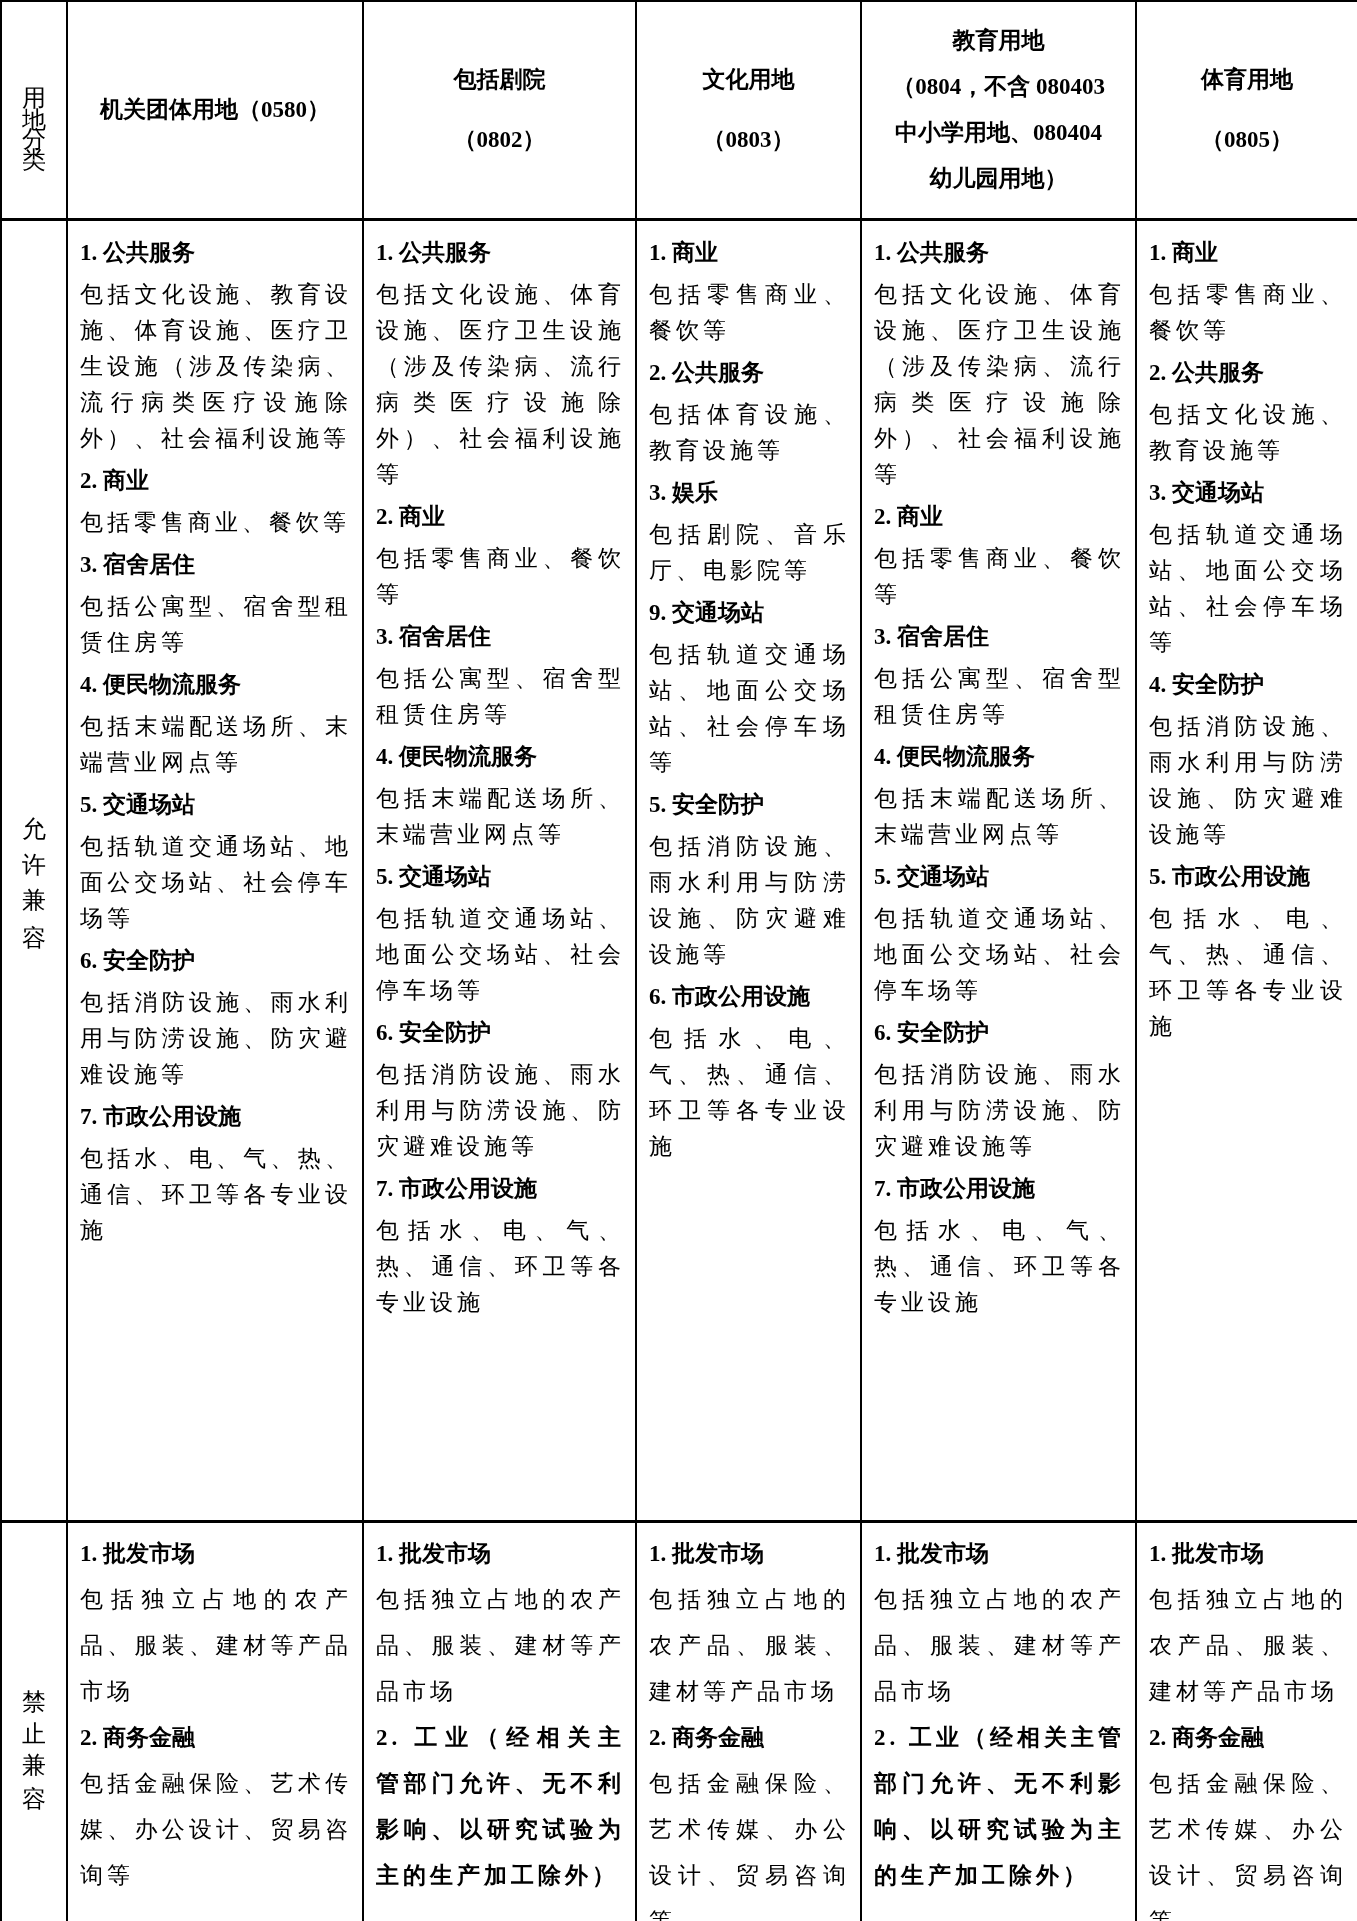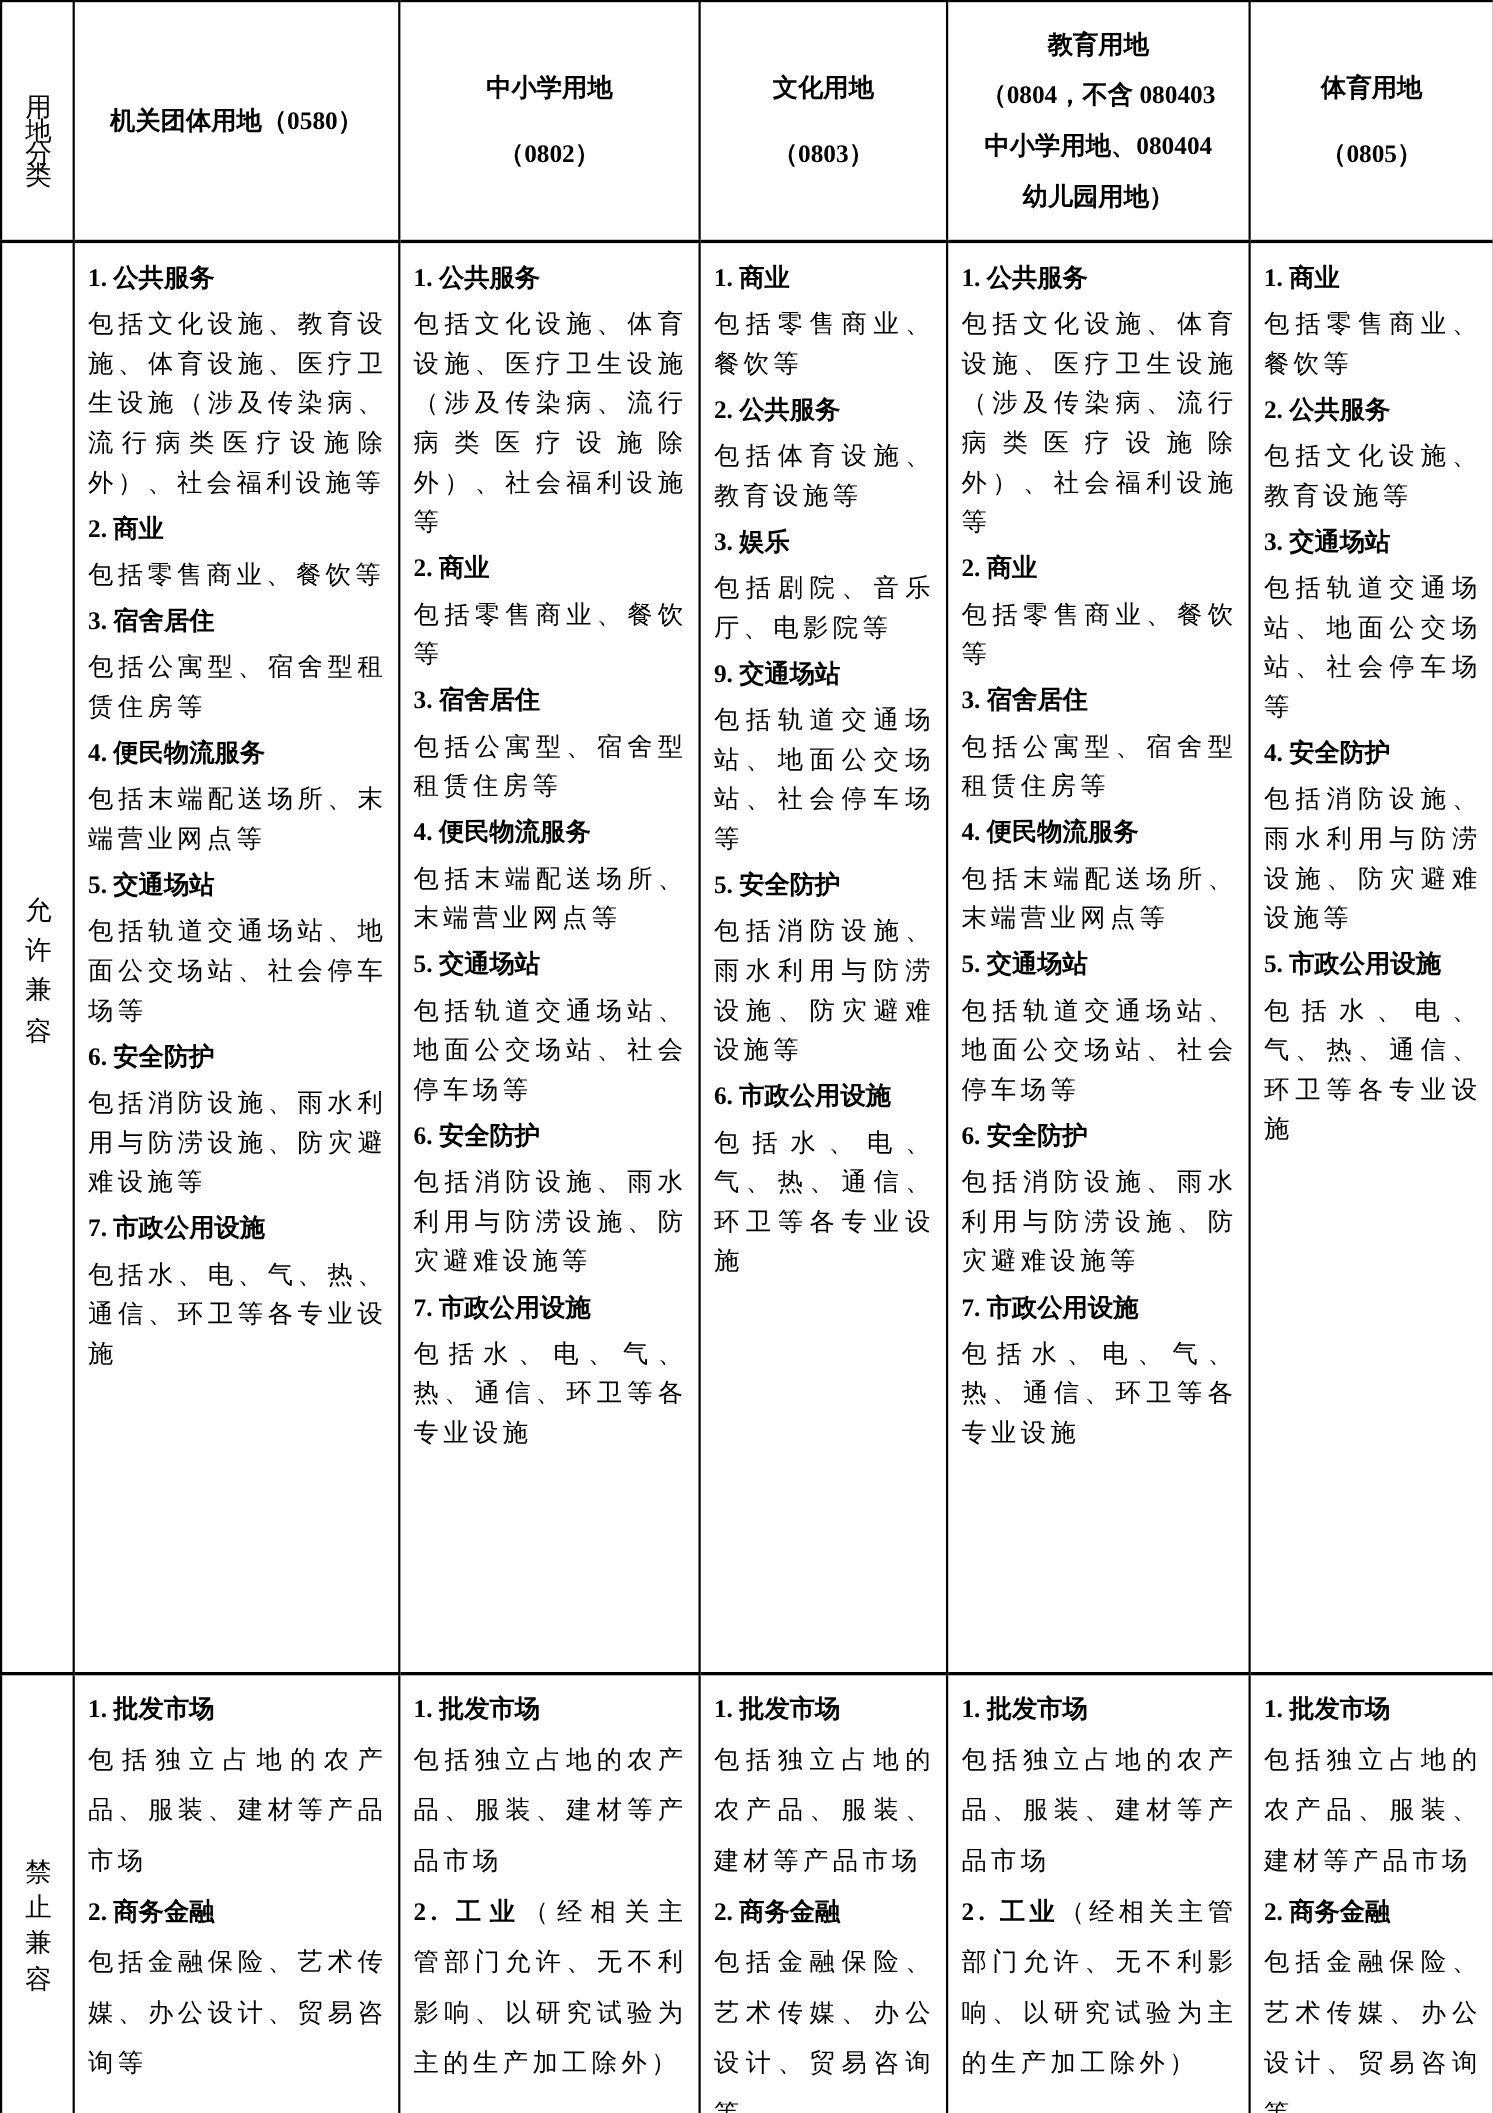--- a/index.html
+++ b/index.html
@@ -53,21 +53,21 @@
     line-height:48px;
     white-space:nowrap;
   }
   .item-desc{
     line-height:36px;
     letter-spacing:4px;
     text-align:justify;
     text-justify:inter-character;
   }
   .item.inline .item-title{display:inline;white-space:normal;margin-top:45px;}
-  .item.inline .item-desc{display:inline;}
+  .item.inline .item-desc{display:inline;font-weight:bold;}
   .item.inline{
     line-height:48px;
     letter-spacing:4px;
     text-align:justify;
     text-justify:inter-character;
   }
   tr.forbid-row .item-title,
   tr.forbid-row .item-desc,
   tr.forbid-row .item.inline{line-height:46px;}
 </style>
@@ -88,21 +88,21 @@
     <td class="vcell">
       <span class="v-label v-corner">用地分类</span>
     </td>
     <td class="head spread">
       <div>
             <div class="hline">机关团体用地（0580）</div>
           </div>
     </td>
     <td class="head spread">
       <div>
-            <div class="hline">中小学用地</div>
+            <div class="hline">包括剧院</div>
             <div class="hline">（0802）</div>
           </div>
     </td>
     <td class="head spread">
       <div>
             <div class="hline">文化用地</div>
             <div class="hline">（0803）</div>
           </div>
     </td>
     <td class="head">

